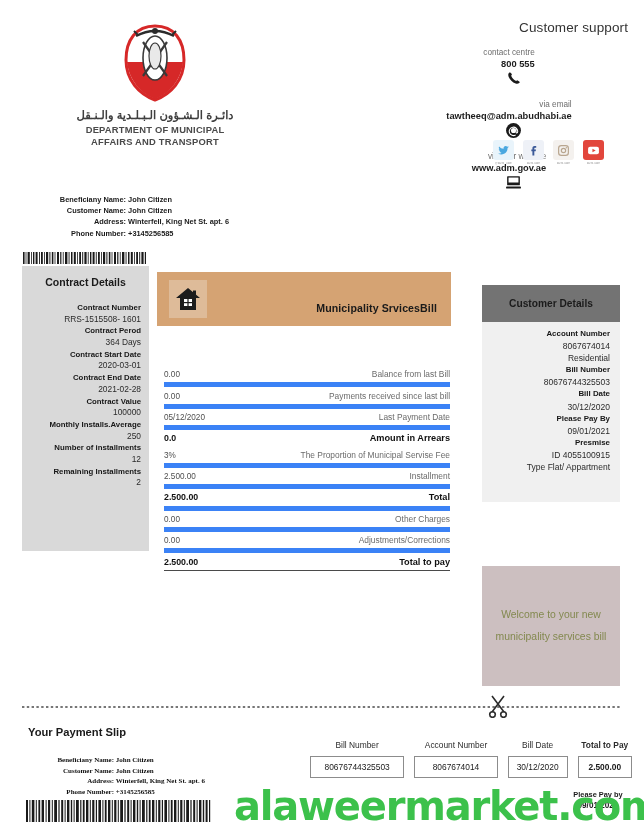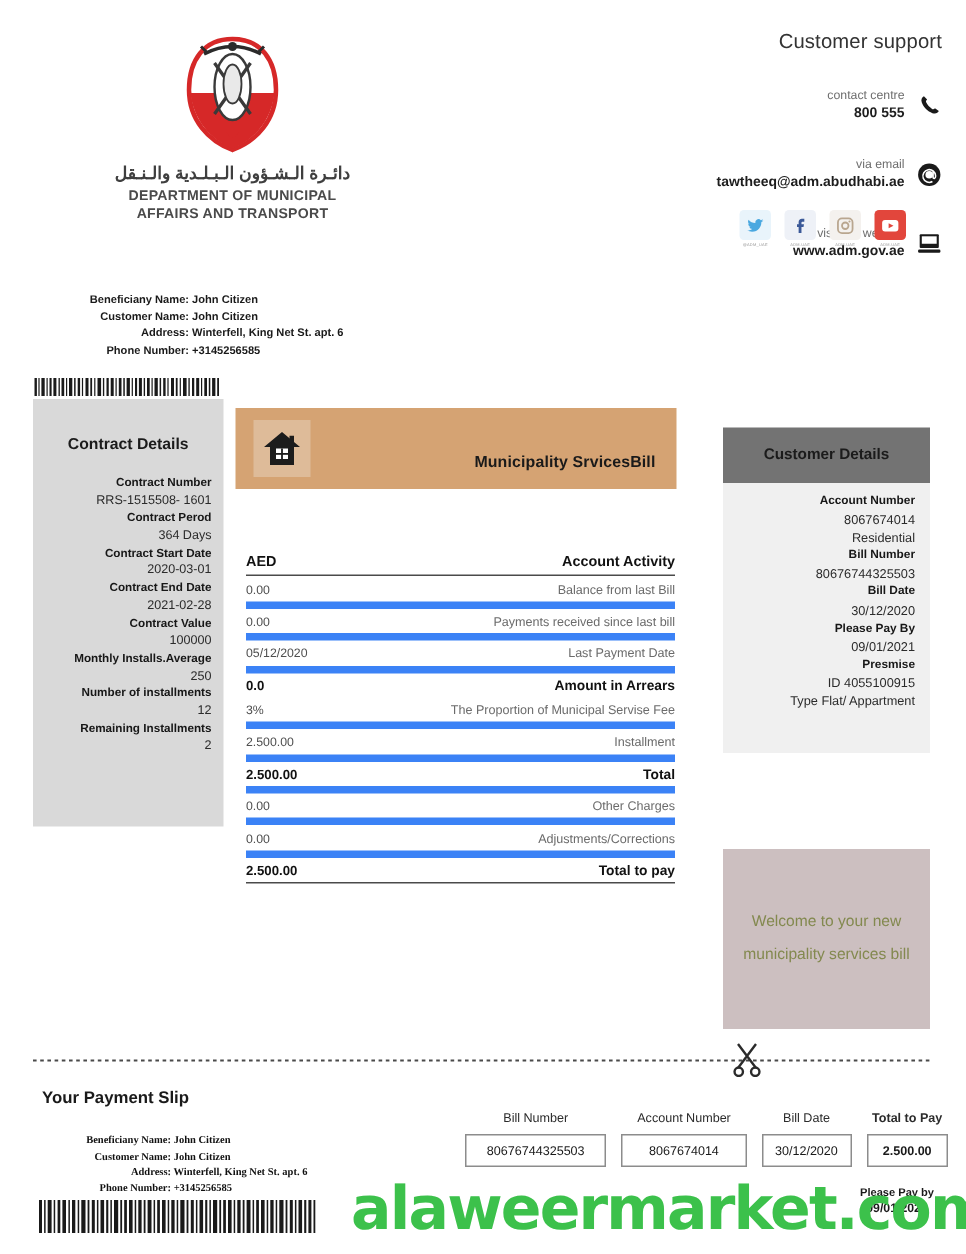--- a/index.html
+++ b/index.html
@@ -30,21 +30,22 @@
   }
   .logo-en {
     font-size: 9.4px; font-weight: bold; color: #4a4a4a;
     line-height: 11.5px; margin-top: 2px; letter-spacing: .2px;
   }
 
   .support { position: absolute; right: 16px; top: 20px; width: 230px; text-align: right; }
   .support-title { font-size: 13.5px; color: #333; letter-spacing: .1px; }
   .support-row {
     display: flex; align-items: center; justify-content: flex-end;
-    margin-top: 24px;
+    margin-top: 13px;
+    flex-direction: column;
   }
   .support-txt { text-align: right; margin-right: 8px; }
   .support-label { font-size: 8.2px; color: #6d6d6d; line-height: 10px; }
   .support-val { font-size: 9.3px; font-weight: bold; color: #1d1d1d; line-height: 12px; }
   .support-ico { width: 17px; height: 17px; flex: 0 0 17px; }
 
   .socials {
     position: absolute; right: 40px; top: 140px;
     display: flex; gap: 9px;
   }
@@ -71,21 +72,21 @@
   .barcode { display: block; }
 
   
   .contract-bar { position: absolute; left: 22px; top: 252px; width: 127px; height: 12px; }
   .contract {
     position: absolute; left: 22px; top: 266px; width: 127px; height: 285px;
     background: #d9d9d9;
   }
   .contract-title {
     font-size: 10.5px; font-weight: bold; color: #1b1b1b;
-    text-align: center; padding-top: 24px;
+    text-align: center; padding-top: 10px;
   }
   .contract-body { padding: 14px 8px 0 6px; text-align: right; }
   .c-k { font-size: 7.8px; font-weight: bold; color: #171717; line-height: 11.6px; }
   .c-v { font-size: 8.4px; color: #2b2b2b; line-height: 11.8px; }
 
   
   .bill-head {
     position: absolute; left: 157px; top: 272px; width: 294px; height: 54px;
     background: #d5a373;
   }
@@ -387,24 +388,20 @@
       <rect x="9" y="12" width="8" height="7" fill="#ffffff"></rect>
       <rect x="12.4" y="12" width="1.2" height="7" fill="#1c1c1c"></rect>
       <rect x="9" y="15" width="8" height="1.2" fill="#1c1c1c"></rect>
     </svg>
   </div>
   <div class="bill-title">Municipality SrvicesBill</div>
 </div>
 
 <div class="table">
 
-  <div class="trow head pad sep-strong">
-    <div class="tamt">AED</div>
-    <div class="tlbl">Account Activity</div>
-  </div>
 
   <div class="trow pad sep">
     <div class="tamt">0.00</div>
     <div class="tlbl">Balance from last Bill</div>
   </div>
   <div class="trow pad sep">
     <div class="tamt">0.00</div>
     <div class="tlbl">Payments received since last bill</div>
   </div>
   <div class="trow pad sep">

